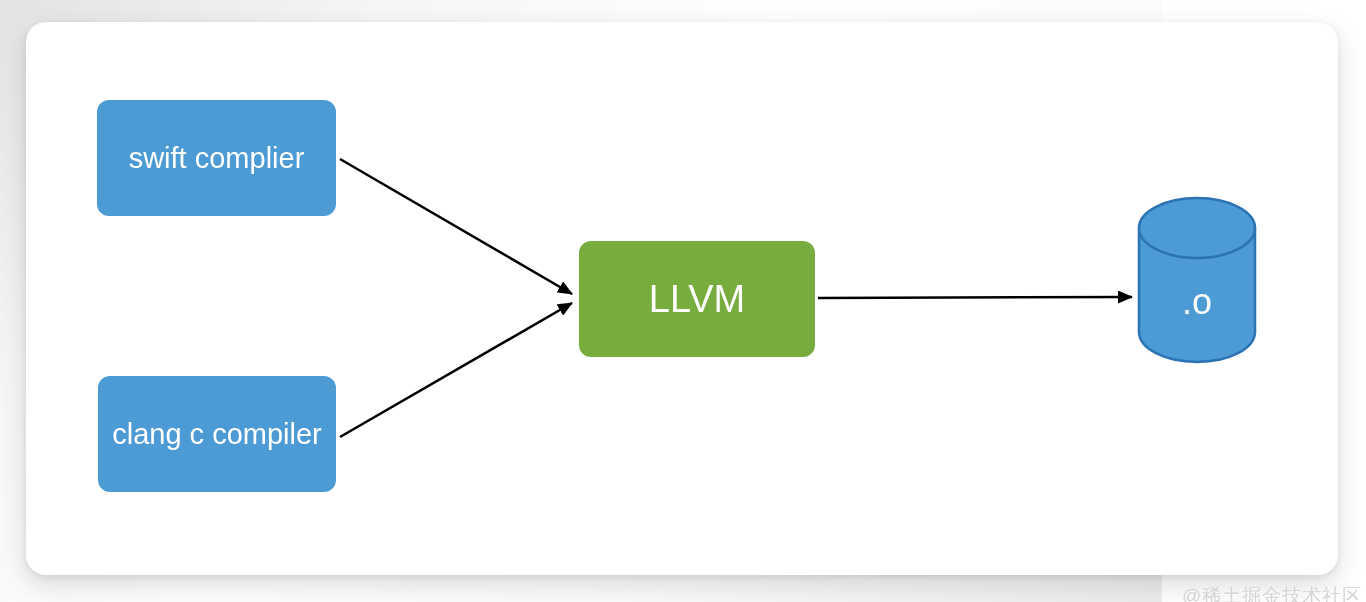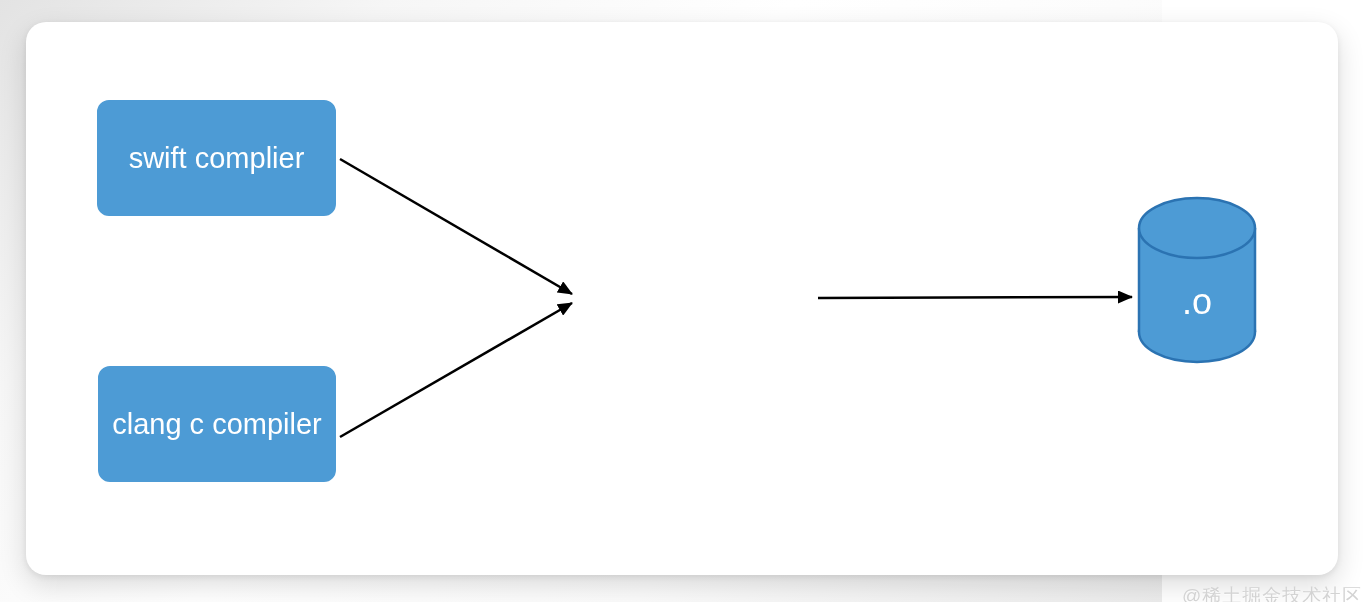--- a/index.html
+++ b/index.html
@@ -30,21 +30,21 @@
     text-align: center;
   }
   .node.rect {
     border-radius: 14px;
     border: 2px solid;
   }
   .node-blue  { background: #4d9bd5; border-color: #2b73b2; }
   .node-green { background: #77ac3f; border-color: #527d23; }
 
   .node-swift { left: 95px;  top: 98px;  width: 243px; height: 120px; font-size: 29px; }
-  .node-clang { left: 96px;  top: 364px; width: 242px; height: 120px; font-size: 29px; }
+  .node-clang { left: 96px;  top: 374px; width: 242px; height: 120px; font-size: 29px; }
   .node-llvm  { left: 577px; top: 239px; width: 240px; height: 120px; font-size: 38px; }
 
   .cyl-label {
     position: absolute;
     left: 1139px; top: 258px;
     width: 116px; height: 88px;
     display: flex; align-items: center; justify-content: center;
     color: #ffffff; font-size: 36px;
   }
   svg.overlay {
@@ -93,20 +93,23 @@
   </svg>
 
   <div class="node rect node-blue node-swift">
     <span>swift complier</span>
   </div>
 
   <div class="node rect node-blue node-clang">
     <span>clang c compiler</span>
   </div>
 
+  <div class="node rect node-green node-llvm">
+    <span>LLVM</span>
+  </div>
 
   <div class="cyl-label">
     <span>.o</span>
   </div>
 
   <div class="watermark">@稀土掘金技术社区</div>
 
 </div>
 
 </body></html>

